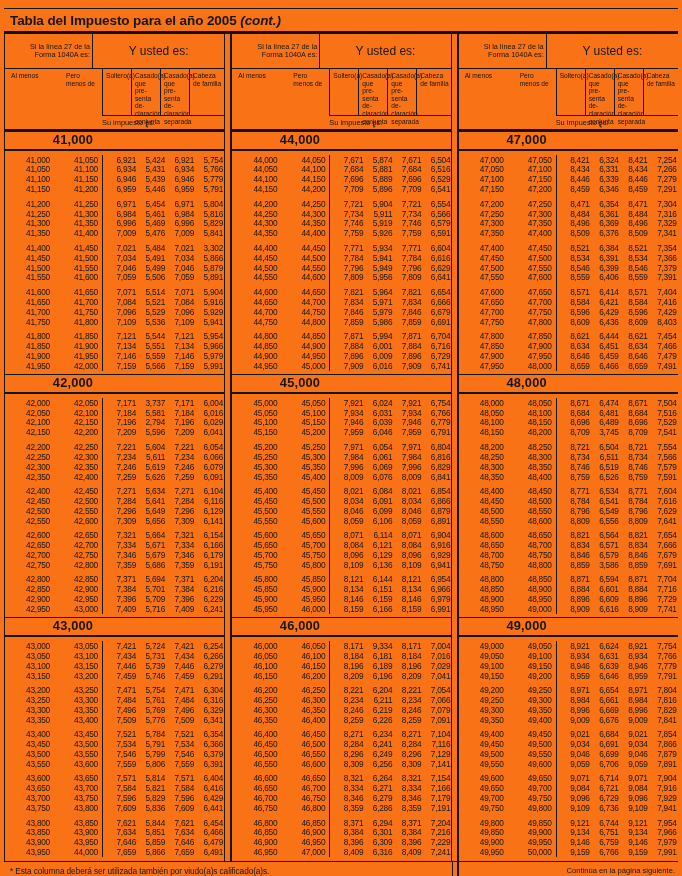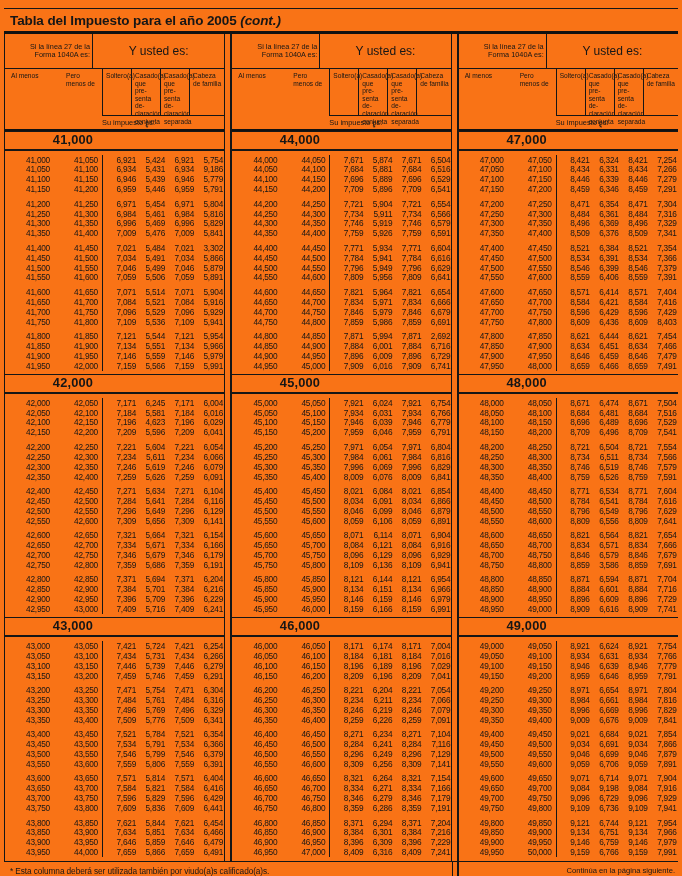--- a/index.html
+++ b/index.html
@@ -177,21 +177,21 @@
               <div class="drow">
                 <span class="tv">6,921</span>
                 <span class="tv">5,424</span>
                 <span class="tv">6,921</span>
                 <span class="tv">5,754</span>
               </div>
               <div class="drow">
                 <span class="tv">6,934</span>
                 <span class="tv">5,431</span>
                 <span class="tv">6,934</span>
-                <span class="tv">9,186</span>
+                <span class="tv">5,766</span>
               </div>
               <div class="drow">
                 <span class="tv">6,946</span>
                 <span class="tv">5,439</span>
                 <span class="tv">6,946</span>
                 <span class="tv">5,779</span>
               </div>
               <div class="drow">
                 <span class="tv">6,959</span>
                 <span class="tv">5,446</span>
@@ -398,33 +398,33 @@
               <div class="drow">
                 <span class="lo">42,950</span>
                 <span class="hi">43,000</span>
               </div>
             </div>
           </div>
           <div class="tax-stack">
             <div class="grp">
               <div class="drow">
                 <span class="tv">7,171</span>
-                <span class="tv">6,245</span>
+                <span class="tv">3,737</span>
                 <span class="tv">7,171</span>
                 <span class="tv">6,004</span>
               </div>
               <div class="drow">
                 <span class="tv">7,184</span>
                 <span class="tv">5,581</span>
                 <span class="tv">7,184</span>
                 <span class="tv">6,016</span>
               </div>
               <div class="drow">
                 <span class="tv">7,196</span>
-                <span class="tv">4,623</span>
+                <span class="tv">2,794</span>
                 <span class="tv">7,196</span>
                 <span class="tv">6,029</span>
               </div>
               <div class="drow">
                 <span class="tv">7,209</span>
                 <span class="tv">5,596</span>
                 <span class="tv">7,209</span>
                 <span class="tv">6,041</span>
               </div>
             </div>
@@ -979,21 +979,21 @@
                 <span class="tv">5,986</span>
                 <span class="tv">7,859</span>
                 <span class="tv">6,691</span>
               </div>
             </div>
             <div class="grp">
               <div class="drow">
                 <span class="tv">7,871</span>
                 <span class="tv">5,994</span>
                 <span class="tv">7,871</span>
-                <span class="tv">2,692</span>
+                <span class="tv">6,704</span>
               </div>
               <div class="drow">
                 <span class="tv">7,884</span>
                 <span class="tv">6,001</span>
                 <span class="tv">7,884</span>
                 <span class="tv">6,716</span>
               </div>
               <div class="drow">
                 <span class="tv">7,896</span>
                 <span class="tv">6,009</span>
@@ -1331,21 +1331,21 @@
               <div class="drow">
                 <span class="lo">46,950</span>
                 <span class="hi">47,000</span>
               </div>
             </div>
           </div>
           <div class="tax-stack">
             <div class="grp">
               <div class="drow">
                 <span class="tv">8,171</span>
-                <span class="tv">6,174</span>
+                <span class="tv">9,334</span>
                 <span class="tv">8,171</span>
                 <span class="tv">7,004</span>
               </div>
               <div class="drow">
                 <span class="tv">8,184</span>
                 <span class="tv">6,181</span>
                 <span class="tv">8,184</span>
                 <span class="tv">7,016</span>
               </div>
               <div class="drow">
@@ -1824,21 +1824,21 @@
                 <span class="tv">7,516</span>
               </div>
               <div class="drow">
                 <span class="tv">8,696</span>
                 <span class="tv">6,489</span>
                 <span class="tv">8,696</span>
                 <span class="tv">7,529</span>
               </div>
               <div class="drow">
                 <span class="tv">8,709</span>
-                <span class="tv">6,496</span>
+                <span class="tv">3,745</span>
                 <span class="tv">8,709</span>
                 <span class="tv">7,541</span>
               </div>
             </div>
             <div class="grp">
               <div class="drow">
                 <span class="tv">8,721</span>
                 <span class="tv">6,504</span>
                 <span class="tv">8,721</span>
                 <span class="tv">7,554</span>
@@ -2119,21 +2119,21 @@
             </div>
             <div class="grp">
               <div class="drow">
                 <span class="tv">9,071</span>
                 <span class="tv">6,714</span>
                 <span class="tv">9,071</span>
                 <span class="tv">7,904</span>
               </div>
               <div class="drow">
                 <span class="tv">9,084</span>
-                <span class="tv">9,198</span>
+                <span class="tv">6,721</span>
                 <span class="tv">9,084</span>
                 <span class="tv">7,916</span>
               </div>
               <div class="drow">
                 <span class="tv">9,096</span>
                 <span class="tv">6,729</span>
                 <span class="tv">9,096</span>
                 <span class="tv">7,929</span>
               </div>
               <div class="drow">

